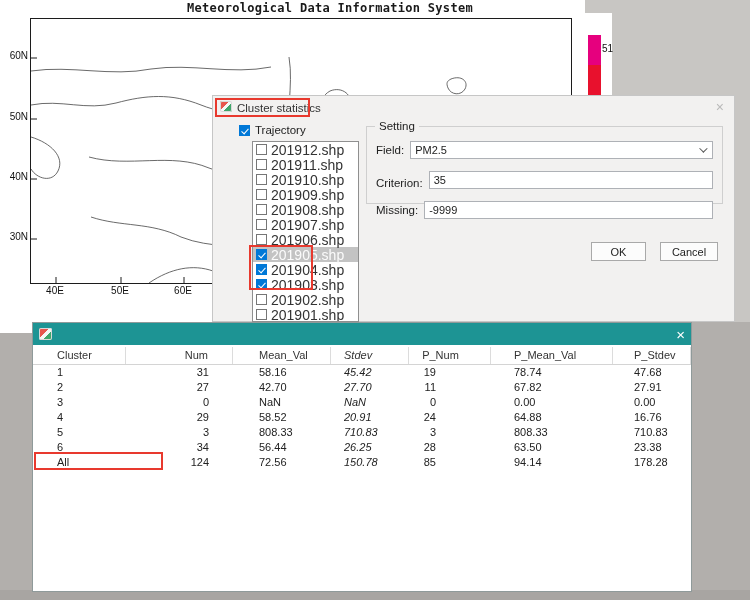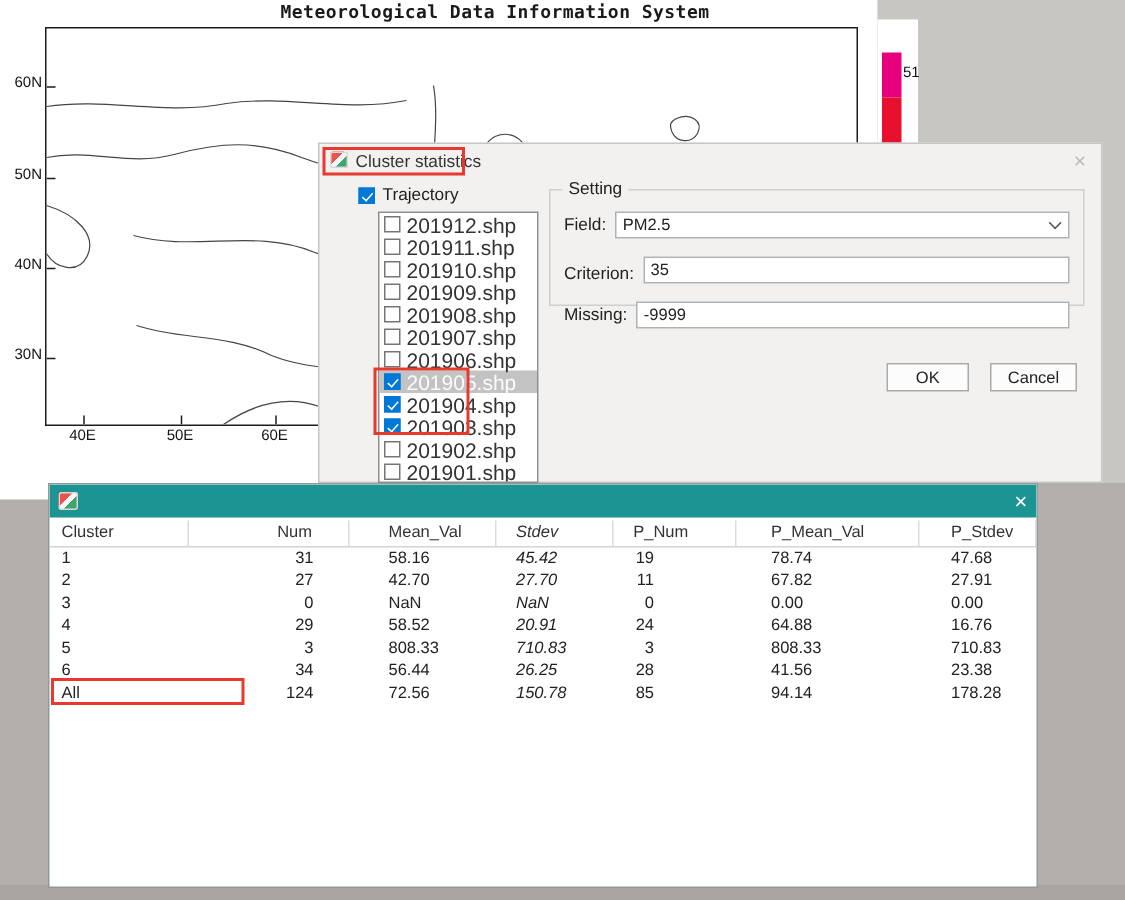--- a/index.html
+++ b/index.html
@@ -72,21 +72,21 @@
   
   .table-window{left:32px;top:322px;width:658px;height:268px;background:#fff;z-index:3;border:1px solid #8f9a9a;box-sizing:content-box;overflow:hidden;}
   .titlebar{position:absolute;left:0;top:0;width:100%;height:22px;background:#1d9494;display:flex;align-items:center;padding:0 6px;box-sizing:border-box;}
   .tw-icon{width:13px;height:12px;}
   .titlebar-close{margin-left:auto;color:#ffffff;font-size:15px;line-height:15px;cursor:default;}
   .thead{position:absolute;left:0;top:24px;width:658px;height:17px;border-bottom:1px solid #d4d4d4;font-size:11px;color:#333;white-space:nowrap;}
   .tbody{position:absolute;left:0;top:42px;width:658px;font-size:11px;color:#222;}
   .trow{height:15px;white-space:nowrap;}
   .cell{display:inline-block;box-sizing:border-box;line-height:15px;vertical-align:top;overflow:hidden;white-space:nowrap;}
   .hcell{line-height:16px;border-right:1px solid #dcdcdc;height:17px;}
-  .c0{width:93px;text-align:left;padding-left:8px;}
+  .c0{width:93px;text-align:left;padding-left:24px;}
   .c1{width:107px;text-align:right;padding-right:24px;}
   .c2{width:98px;text-align:left;padding-left:26px;}
   .c3{width:78px;text-align:left;padding-left:13px;font-style:italic;}
   .c4{width:82px;text-align:right;padding-right:55px;}
   .hcell.c4{padding-right:18px;text-align:center;}
   .c5{width:122px;text-align:left;padding-left:23px;}
   .c6{width:78px;text-align:left;padding-left:21px;}
   .ann-all{left:1px;top:129px;width:129px;height:18px;}
 </style>
 </head>
@@ -233,17 +233,17 @@
     <span class="app-icon tw-icon"></span>
     <span class="titlebar-close">×</span>
   </div>
   <div class="thead"><span class="cell hcell c0">Cluster</span><span class="cell hcell c1">Num</span><span class="cell hcell c2">Mean_Val</span><span class="cell hcell c3">Stdev</span><span class="cell hcell c4">P_Num</span><span class="cell hcell c5">P_Mean_Val</span><span class="cell hcell c6">P_Stdev</span></div>
   <div class="tbody">
       <div class="trow"><span class="cell c0">1</span><span class="cell c1">31</span><span class="cell c2">58.16</span><span class="cell c3">45.42</span><span class="cell c4">19</span><span class="cell c5">78.74</span><span class="cell c6">47.68</span></div>
       <div class="trow"><span class="cell c0">2</span><span class="cell c1">27</span><span class="cell c2">42.70</span><span class="cell c3">27.70</span><span class="cell c4">11</span><span class="cell c5">67.82</span><span class="cell c6">27.91</span></div>
       <div class="trow"><span class="cell c0">3</span><span class="cell c1">0</span><span class="cell c2">NaN</span><span class="cell c3">NaN</span><span class="cell c4">0</span><span class="cell c5">0.00</span><span class="cell c6">0.00</span></div>
       <div class="trow"><span class="cell c0">4</span><span class="cell c1">29</span><span class="cell c2">58.52</span><span class="cell c3">20.91</span><span class="cell c4">24</span><span class="cell c5">64.88</span><span class="cell c6">16.76</span></div>
       <div class="trow"><span class="cell c0">5</span><span class="cell c1">3</span><span class="cell c2">808.33</span><span class="cell c3">710.83</span><span class="cell c4">3</span><span class="cell c5">808.33</span><span class="cell c6">710.83</span></div>
-      <div class="trow"><span class="cell c0">6</span><span class="cell c1">34</span><span class="cell c2">56.44</span><span class="cell c3">26.25</span><span class="cell c4">28</span><span class="cell c5">41.56</span><span class="cell c6">23.38</span></div>
+      <div class="trow"><span class="cell c0">6</span><span class="cell c1">34</span><span class="cell c2">56.44</span><span class="cell c3">26.25</span><span class="cell c4">28</span><span class="cell c5">63.50</span><span class="cell c6">23.38</span></div>
       <div class="trow"><span class="cell c0">All</span><span class="cell c1">124</span><span class="cell c2">72.56</span><span class="cell c3">150.78</span><span class="cell c4">85</span><span class="cell c5">94.14</span><span class="cell c6">178.28</span></div>
     </div>
   <div class="abs annotation ann-all" style="border-color: rgb(232, 57, 46);"></div>
 </div>
 
 </body></html>

